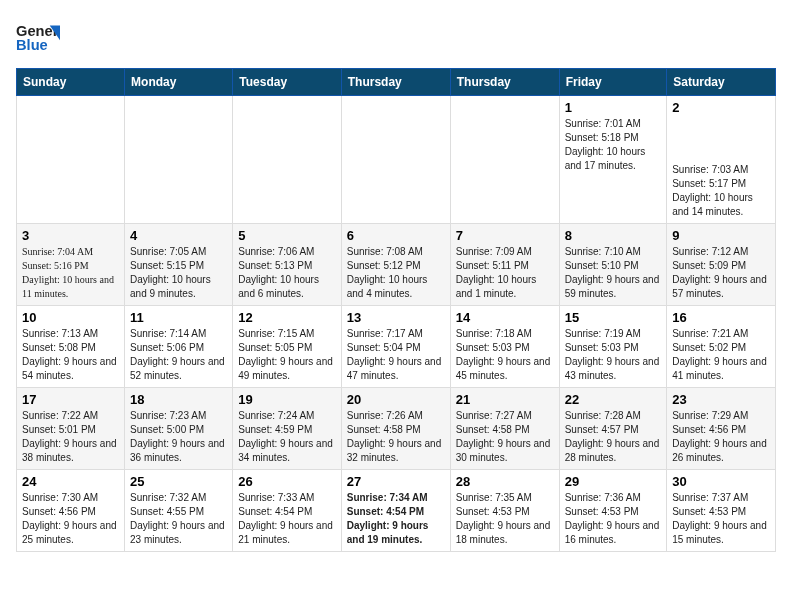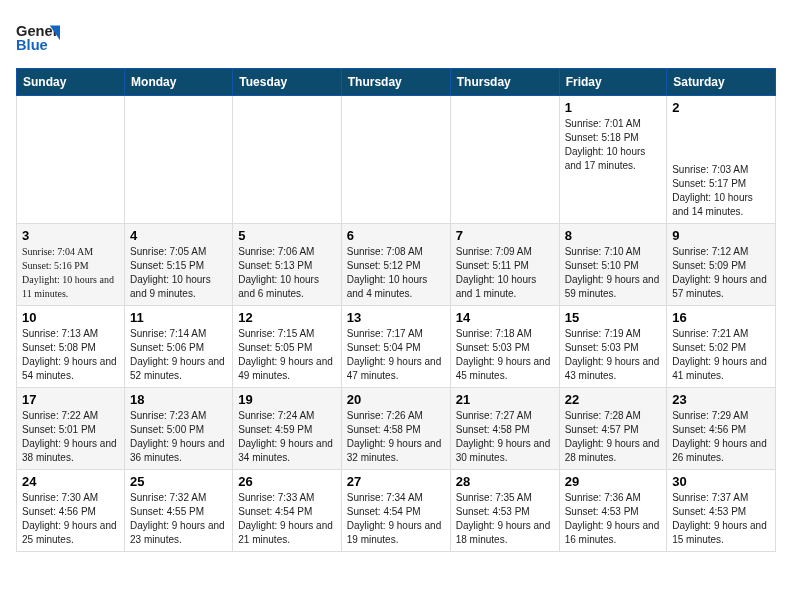--- a/index.html
+++ b/index.html
@@ -272,21 +272,21 @@
 Daylight: 9 hours and 23 minutes.</div>
         </td>
         <td>
           <span class="day-num">26</span>
           <div class="day-info" style="white-space: pre-line;">Sunrise: 7:33 AM
 Sunset: 4:54 PM
 Daylight: 9 hours and 21 minutes.</div>
         </td>
         <td>
           <span class="day-num">27</span>
-          <div class="day-info" style="white-space: pre-line;">Sunrise: 7:34 AM
+          <div class="day-info" style="white-space: pre-line; font-weight: bold;">Sunrise: 7:34 AM
 Sunset: 4:54 PM
 Daylight: 9 hours and 19 minutes.</div>
         </td>
         <td>
           <span class="day-num">28</span>
           <div class="day-info" style="white-space: pre-line;">Sunrise: 7:35 AM
 Sunset: 4:53 PM
 Daylight: 9 hours and 18 minutes.</div>
         </td>
         <td>

